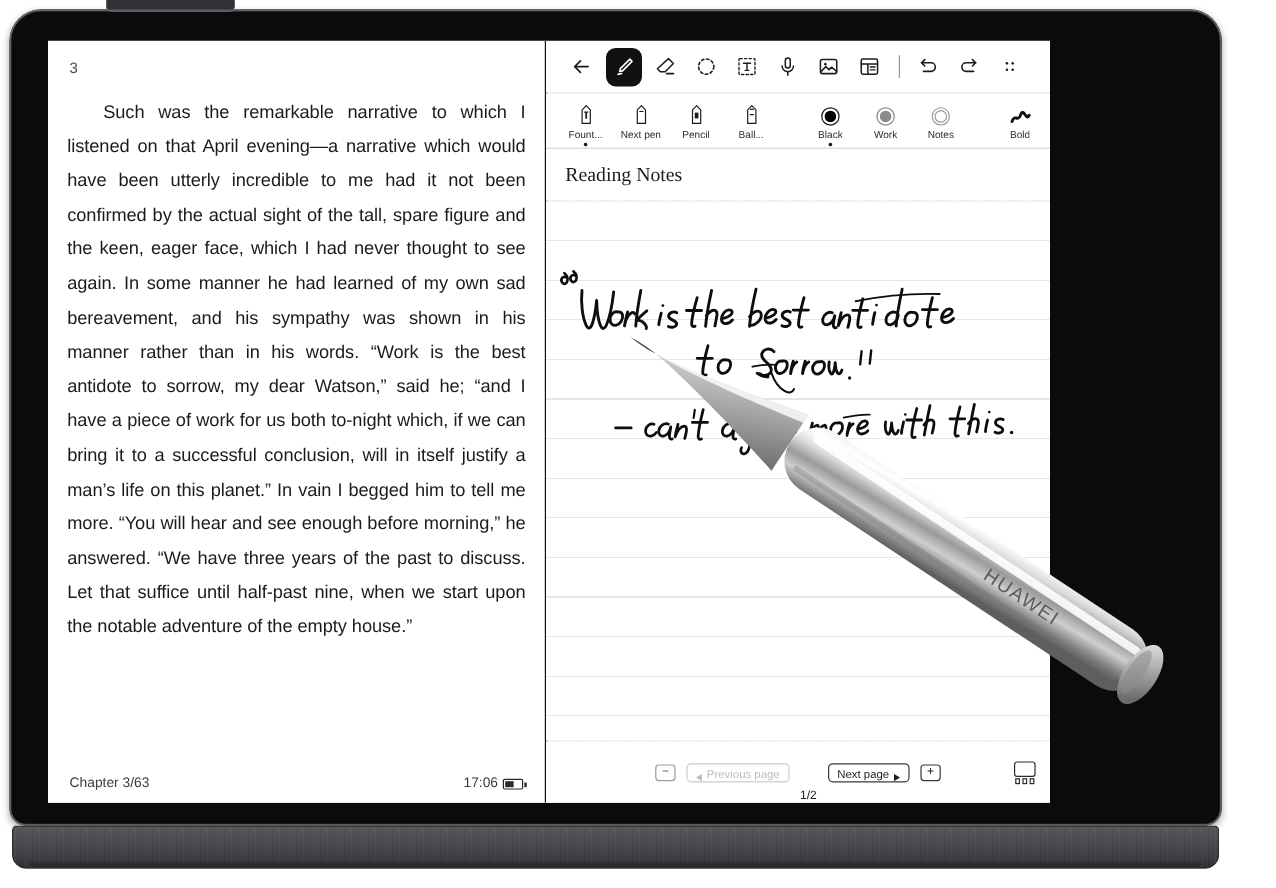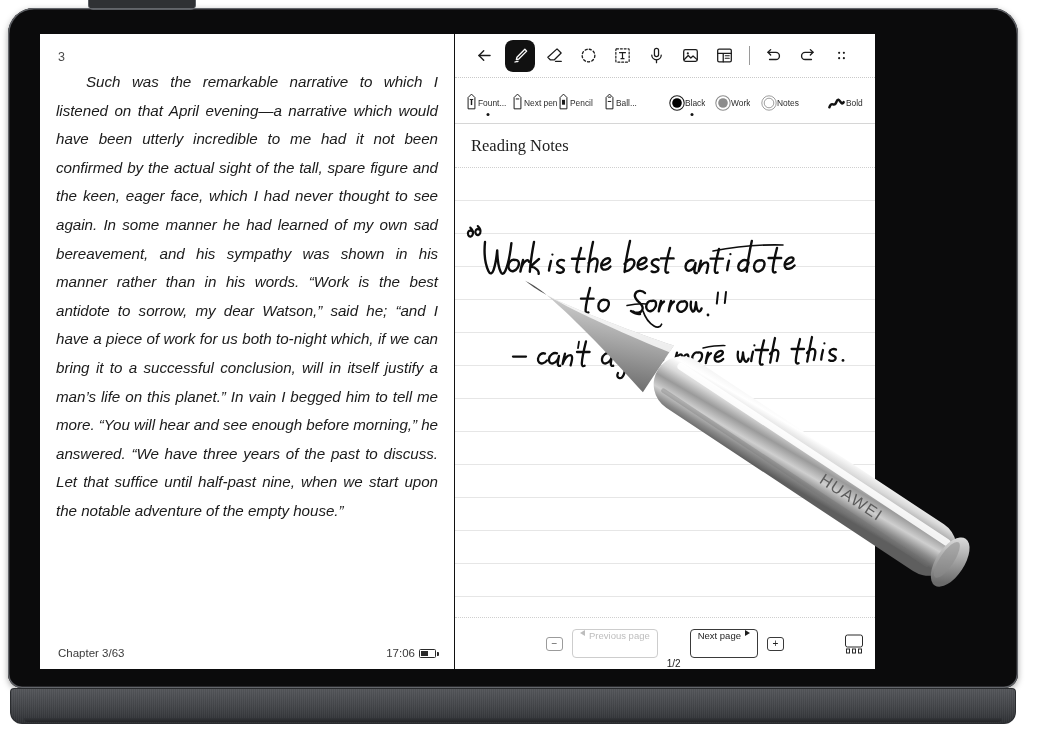--- a/index.html
+++ b/index.html
@@ -70,29 +70,28 @@
     position: relative;
     width: 415px; height: 100%;
     background: #ffffff;
     border-right: 1px solid #111;
     padding: 14px 16px 0 16px;
   }
   .page-num {
     font-size: 12.5px; color: #4a4a4a; margin: 2px 0 0 2px;
   }
   .book-text {
-    margin-top: 4px;
+    margin-top: 16px;
     font-size: 15.2px;
     line-height: 28.6px;
     color: #1b1b1b;
     text-align: justify;
     text-justify: inter-word;
     letter-spacing: -.05px;
     hyphens: none;
-    font-style: italic;
   }
   .book-text .indent { display:inline-block; width: 30px; }
   .reader-footer {
     position: absolute;
     left: 0; right: 0; bottom: 10px;
     padding: 0 18px;
     display: flex; align-items: center; justify-content: space-between;
     font-size: 11.5px; color: #3a3a3a;
   }
   .clock { display:flex; align-items:center; gap:4px; }
@@ -142,21 +141,21 @@
   .toolbar-pens {
     height: 46px; flex: 0 0 46px;
     display: flex; align-items: center;
     padding: 0 10px;
     border-bottom: 1px solid #d6d6d6;
     justify-content: flex-start;
   }
   .pgroup { display:flex; align-items:center; }
   .pitem {
     width: 46px;
-    display: flex; flex-direction: row; align-items: center;
+    display: flex; flex-direction: column; align-items: center;
     position: relative;
     padding-top: 2px;
   }
   .pitem .glyph { height: 19px; display:flex; align-items:flex-end; justify-content:center; }
   .pitem .cap {
     font-size: 8.4px; color: #2c2c2c; margin-top: 2px;
     max-width: 46px; white-space: nowrap; overflow: hidden; text-overflow: clip;
   }
   .pitem .dot {
     position: absolute; bottom: -5px; left: 50%; transform: translateX(-50%);
@@ -194,23 +193,23 @@
     padding: 0 10px;
   }
   .sq-btn {
     width: 17px; height: 14px;
     border: 1px solid #9b9b9b; border-radius: 3px;
     display:flex; align-items:center; justify-content:center;
     font-size: 10px; color: #555; line-height:1;
   }
   .sq-btn.dark { border-color:#3a3a3a; color:#222; }
   .pg-btn {
-    height: 29px; padding: 0 7px;
+    height: 16px; padding: 0 7px;
     border: 1px solid #3a3a3a; border-radius: 4px;
-    display:flex; align-items:flex-start; gap:4px;
+    display:flex; align-items:flex-end; gap:4px;
     font-size: 9.5px; color: #1d1d1d;
     background:#fff;
   }
   .pg-btn.disabled { border-color: #cdcdcd; color: #bdbdbd; }
   .pg-count { font-size: 10px; color: #222; margin-top: 40px; }
   .tri { width:0; height:0; border-top:3.4px solid transparent; border-bottom:3.4px solid transparent; }
   .tri.left { border-right: 5px solid currentColor; }
   .tri.right { border-left: 5px solid currentColor; }
   .thumbs-btn {
     position:absolute; right: 12px; top: 50%; transform: translateY(-50%);

